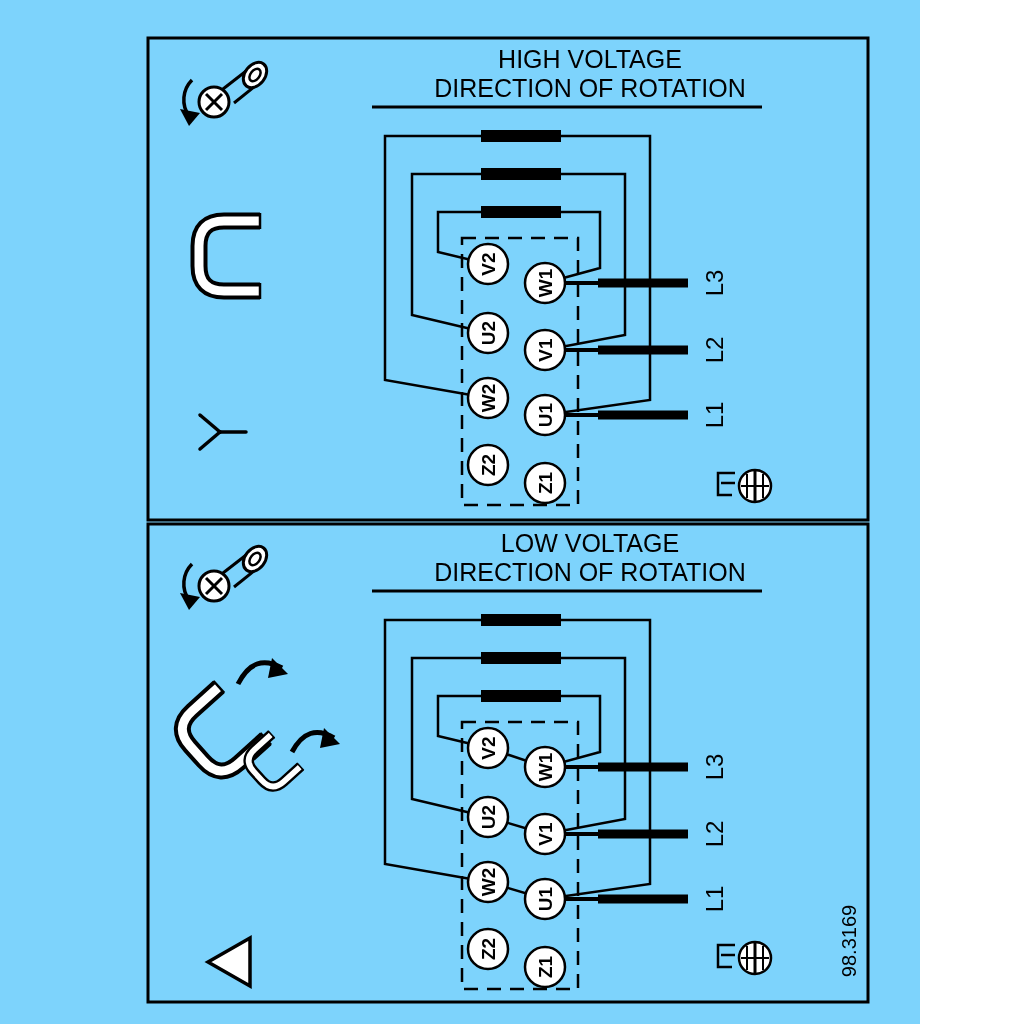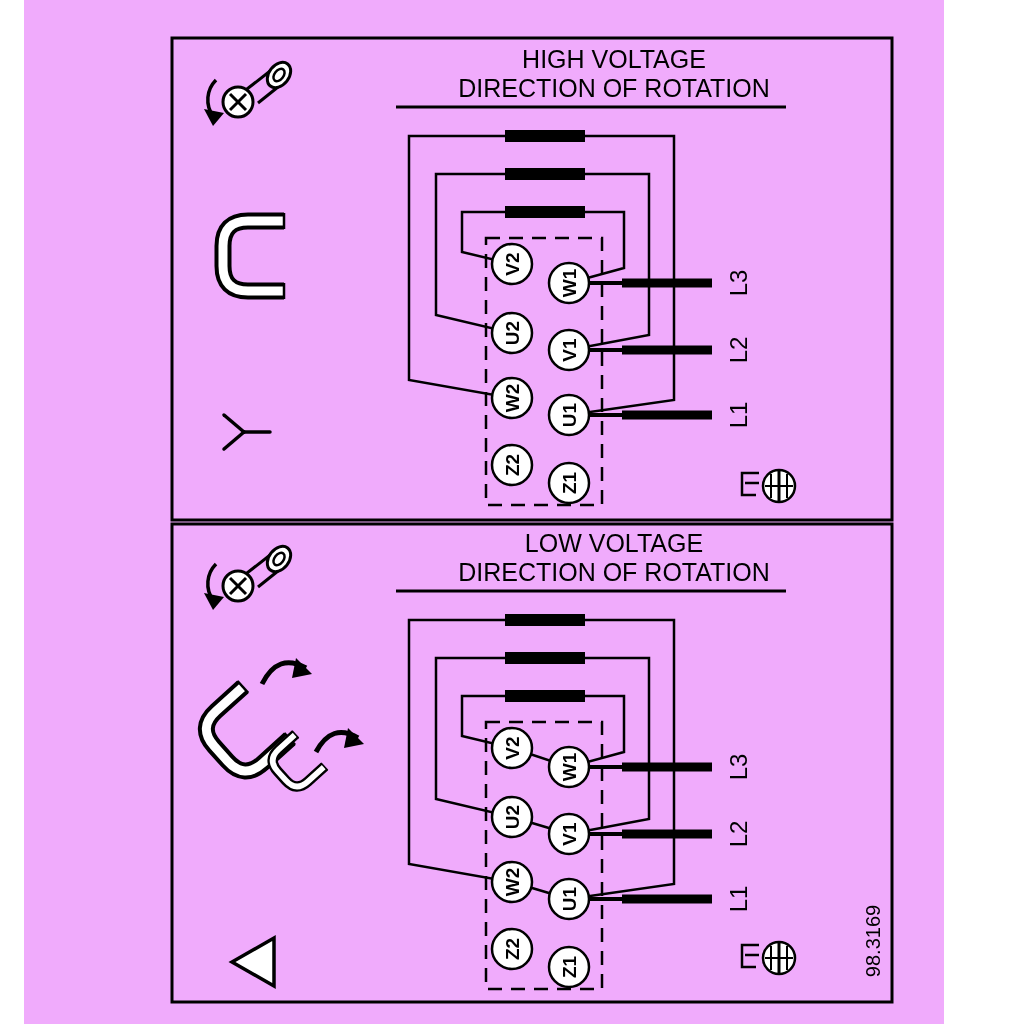--- a/index.html
+++ b/index.html
@@ -1,16 +1,16 @@
 <!DOCTYPE html>
 <html><head>
 <meta charset="utf-8">
 <style>
   html,body{margin:0;padding:0;background:#ffffff;}
-  .stage{width:920px;height:1024px;position:relative;background:#f0abfc;overflow:hidden;margin-left:24px;}
+  .stage{width:920px;height:1024px;position:relative;background:#7dd3fc;overflow:hidden;}
   svg{display:block;}
   text{font-family:"Liberation Sans",sans-serif;fill:#000;}
   .title{font-size:25px;text-anchor:middle;}
   .llabel{font-size:24px;text-anchor:middle;dominant-baseline:central;}
   .tlabel{font-size:19px;font-weight:bold;text-anchor:middle;dominant-baseline:central;}
   .fig{font-size:20px;text-anchor:middle;dominant-baseline:central;}
   .border{fill:none;stroke:#000;stroke-width:3;}
   .underline{stroke:#000;stroke-width:3;}
   .wire path{fill:none;stroke:#000;stroke-width:2.5;}
   .diag{stroke:#000;stroke-width:2.5;}

